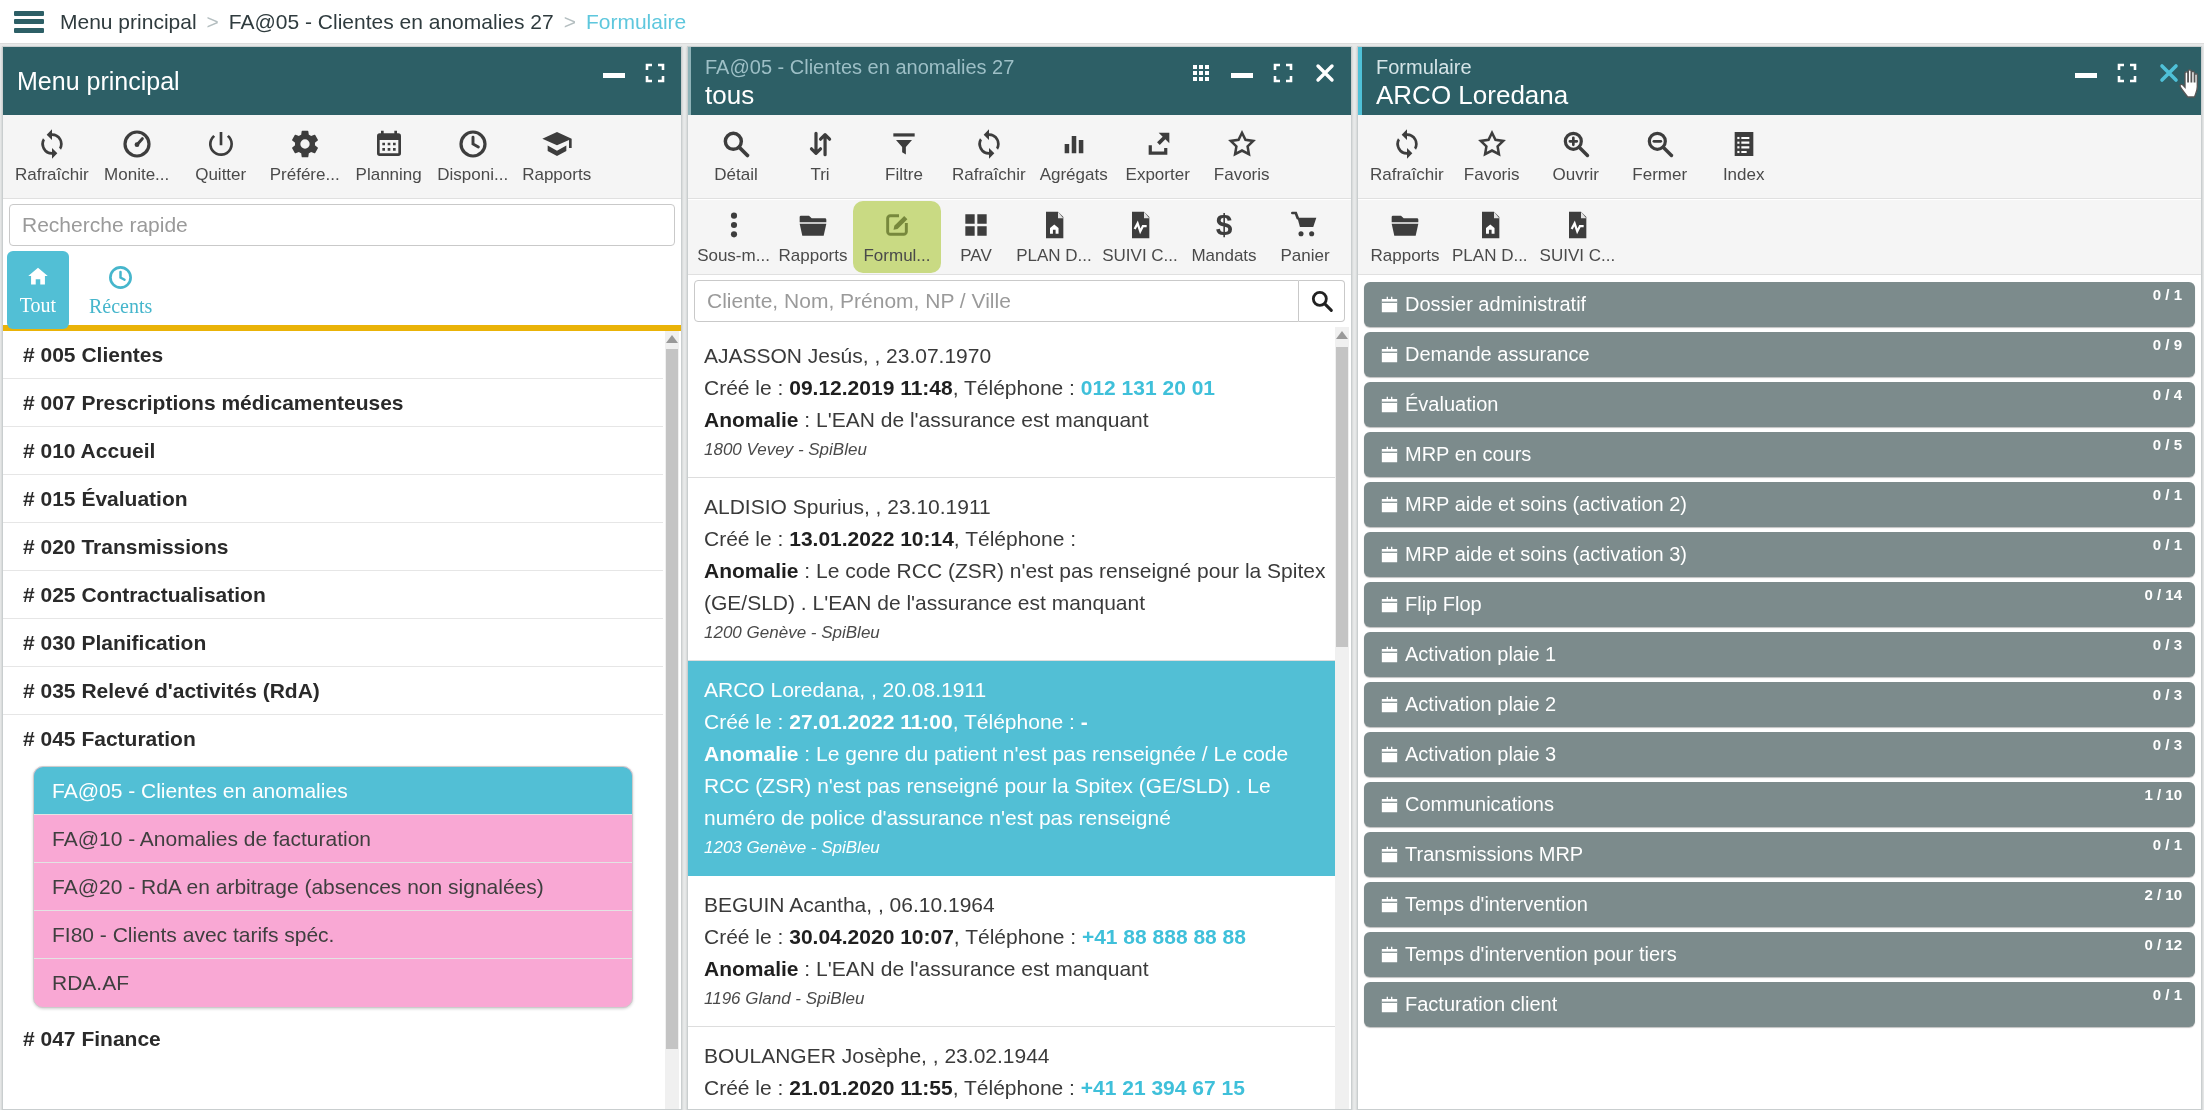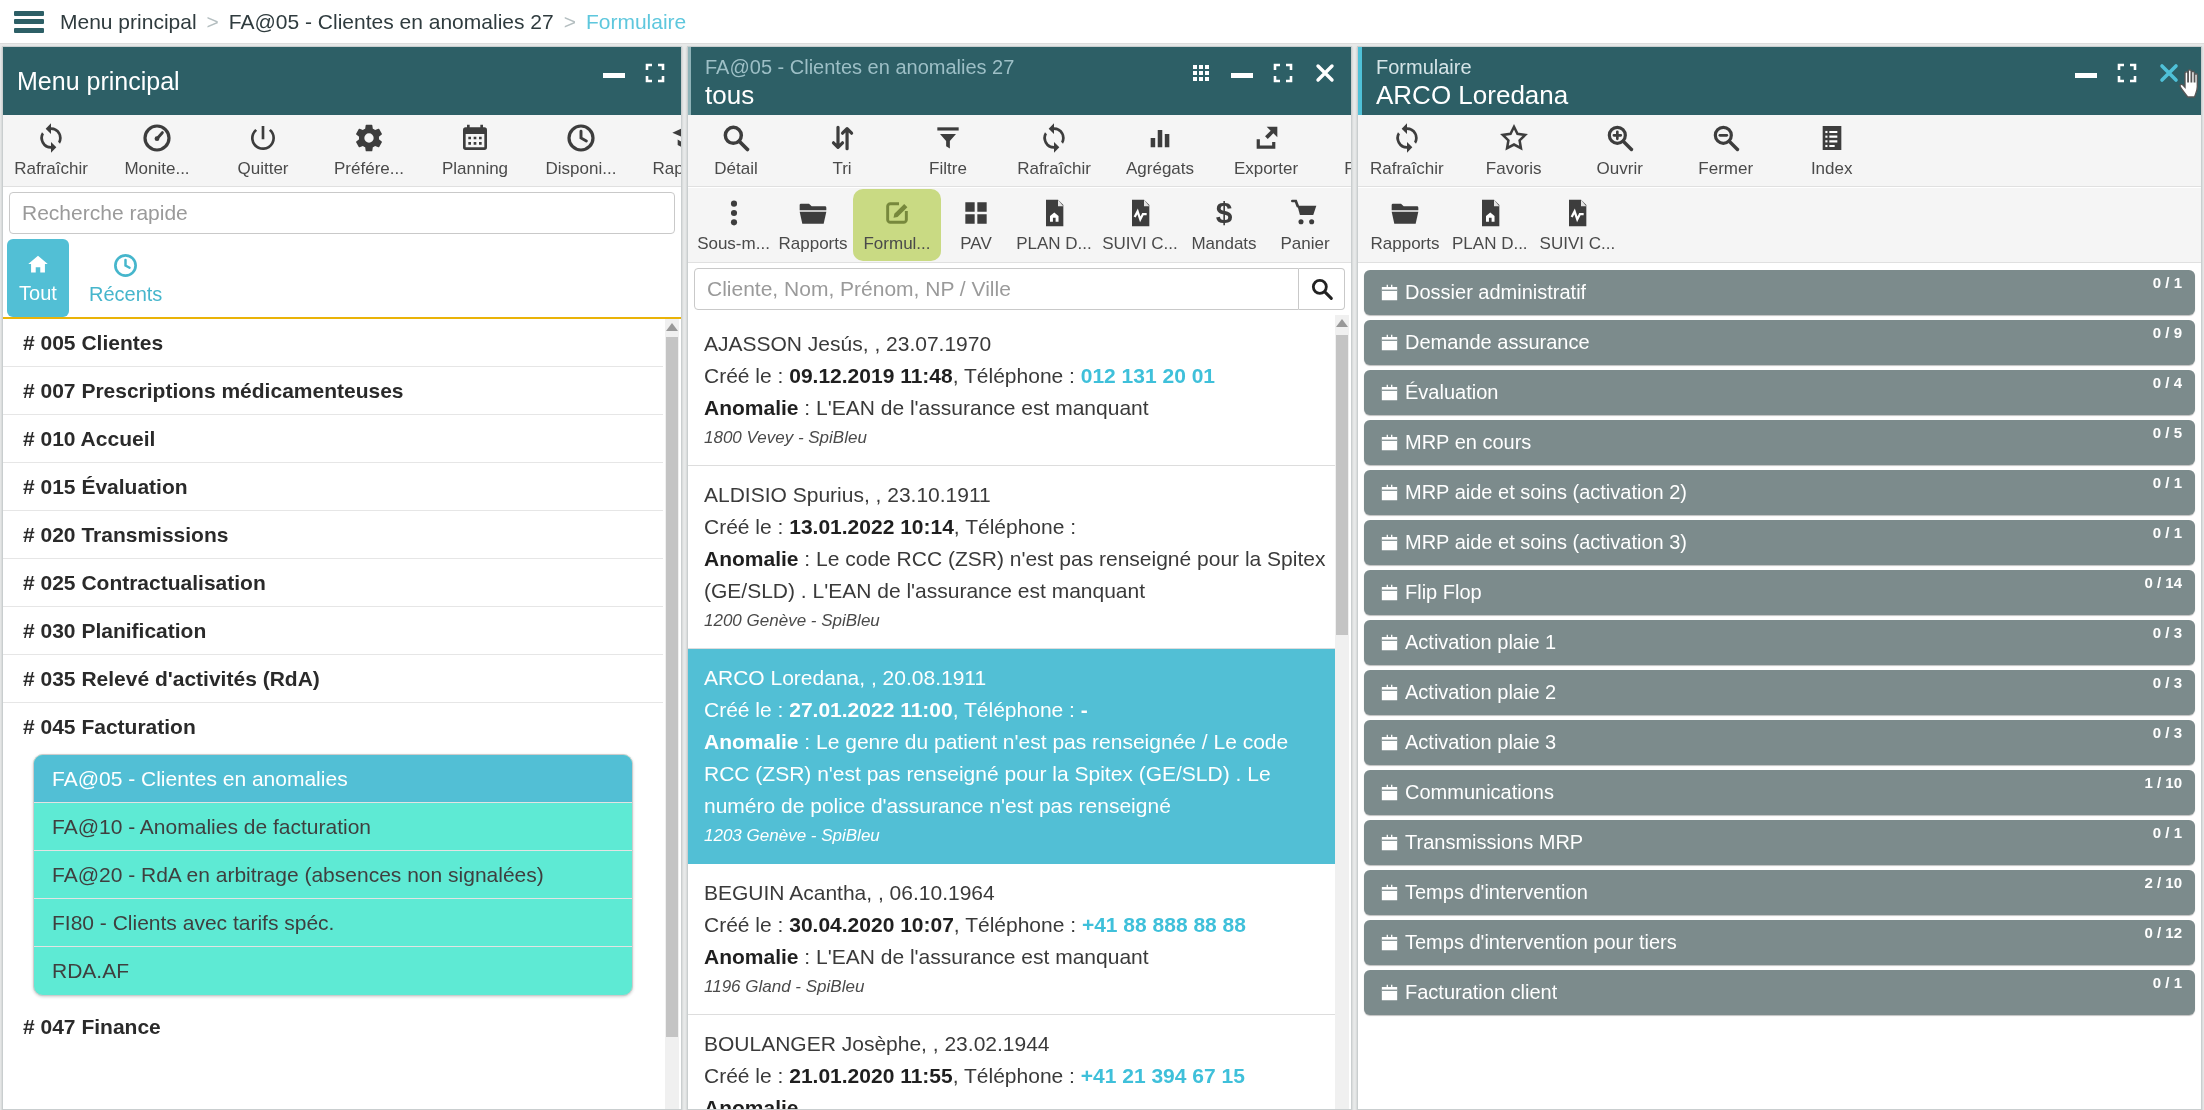--- a/index.html
+++ b/index.html
@@ -26,44 +26,44 @@
   .ph-single{font-size:25px;line-height:54px;}
   .ph-t1{font-size:20px;line-height:26px;color:#9dbfc6;}
   .ph-t1.bright{color:#d5e4e7;}
   .ph-t2{font-size:26px;line-height:30px;color:#fff;}
   .wctrl{position:absolute;top:14px;right:14px;display:flex;align-items:center;gap:18px;}
   .wic{width:24px;height:24px;cursor:pointer;}
   .minusbar{width:22px;height:5px;background:#fff;margin-top:4px;cursor:pointer;}
   
   .tbar{background:#f5f5f5;border-bottom:1px solid #e0e0e0;display:flex;align-items:center;
     padding:4px 6px;flex:none;}
-  .tbar.r1{height:72px;gap:22px;}
+  .tbar.r1{height:84px;}
   .tbar.r2{height:76px;border-top:1px solid #fff;}
   .tbtn{min-width:84px;padding:0 6px;height:72px;display:flex;flex-direction:column;align-items:center;
     justify-content:center;gap:5px;color:#4a4a4a;font-size:17px;cursor:pointer;white-space:nowrap;position:relative;}
   .tbtn .ic{width:32px;height:32px;fill:#3d3d3d;}
   .tbtn .glyph{font-size:30px;line-height:32px;color:#3d3d3d;}
   .tbtn.hl{background:#c9da83;border-radius:10px;}
   .tbtn.hl .ic{fill:#77883c;}
   
   .qsearch{margin:5px 6px;height:42px;border:1px solid #c9c9c9;border-radius:4px;width:calc(100% - 12px);
     font-size:21px;padding:0 12px;color:#444;font-family:"Liberation Sans",sans-serif;}
   .qsearch::placeholder{color:#9a9a9a;}
-  .tabs{height:80px;position:relative;border-bottom:2px solid #eab308;flex:none;}
+  .tabs{height:80px;position:relative;border-bottom:6px solid #eab308;flex:none;font-family:Liberation Serif, serif;}
   .tab-all{position:absolute;left:4px;top:0;width:62px;height:78px;background:#52bfd5;border-radius:6px;
     color:#fff;display:flex;flex-direction:column;align-items:center;justify-content:center;gap:4px;font-size:20px;cursor:pointer;}
   .tab-all .ic{width:26px;height:26px;fill:#fff;}
   .tab-recent{position:absolute;left:86px;top:4px;height:72px;display:flex;flex-direction:column;align-items:center;
     justify-content:center;gap:4px;color:#46b6cc;font-size:20px;cursor:pointer;}
   .tab-recent .ic{width:27px;height:27px;stroke:#46b6cc;}
   .mlist{flex:1;position:relative;overflow:hidden;padding-right:18px;}
   .mitem{height:48px;line-height:47px;border-bottom:1px solid #e6e6e6;font-weight:bold;font-size:21px;
     color:#2a2a2a;padding-left:20px;cursor:pointer;white-space:nowrap;overflow:hidden;}
   .mgroup{margin:3px 30px 7px 30px;border:1px solid #ccc;border-radius:10px;box-shadow:0 1px 3px rgba(0,0,0,.18);
-    overflow:hidden;background:#5eead4;}
+    overflow:hidden;background:#f9a8d4;}
   .msub{height:48px;line-height:47px;font-size:21px;color:#3f3f3f;padding-left:18px;
     border-bottom:1px solid #e3e3e3;cursor:pointer;white-space:nowrap;overflow:hidden;}
   .msub:last-child{border-bottom:none;}
   .msub.sel{background:#52bfd5;color:#fff;}
   
   .sbar{position:absolute;top:0;bottom:0;right:2px;width:14px;background:#f0f0f0;}
   .sbar .arrow{width:0;height:0;border-left:6px solid transparent;border-right:6px solid transparent;
     border-bottom:8px solid #999;margin:4px auto 4px auto;}
   .sbar .thumb{position:absolute;left:1px;width:12px;background:#c4c4c4;cursor:pointer;}
   

